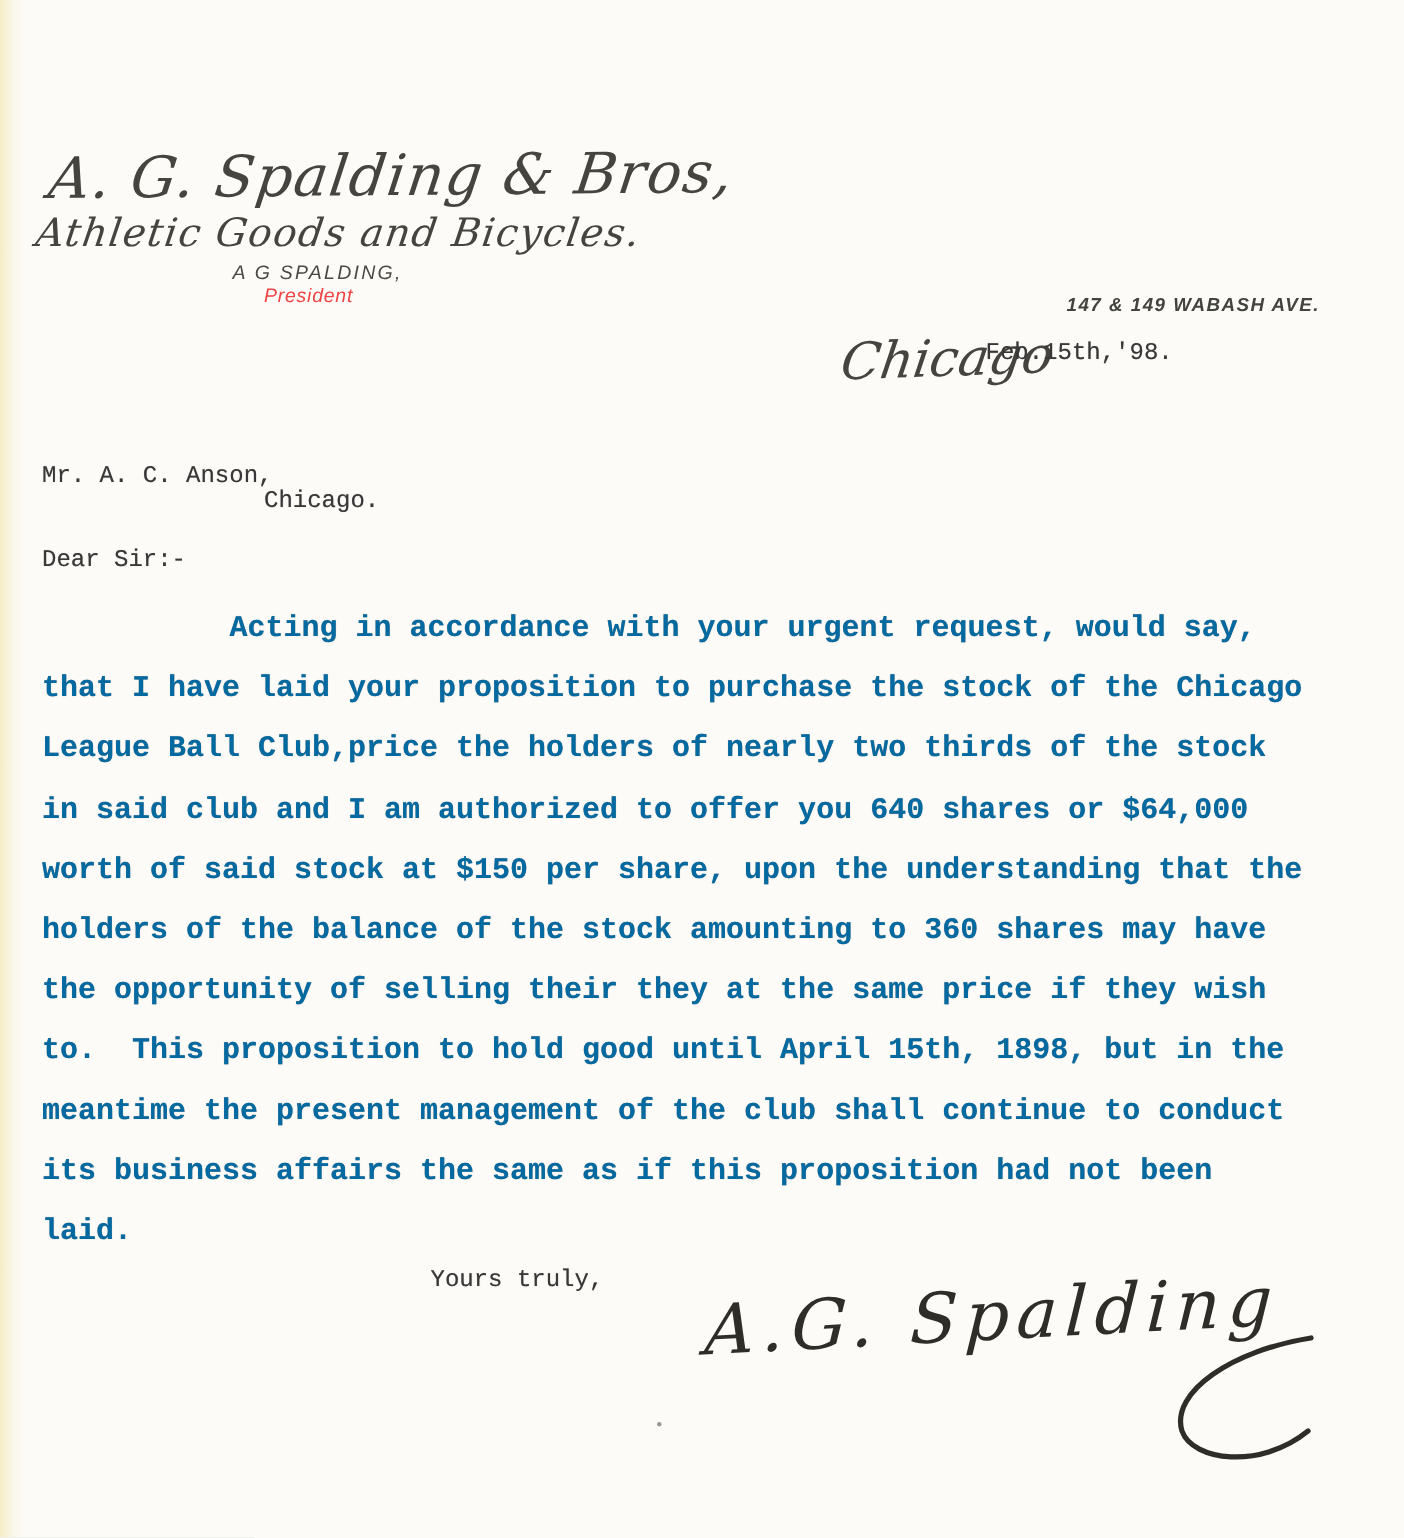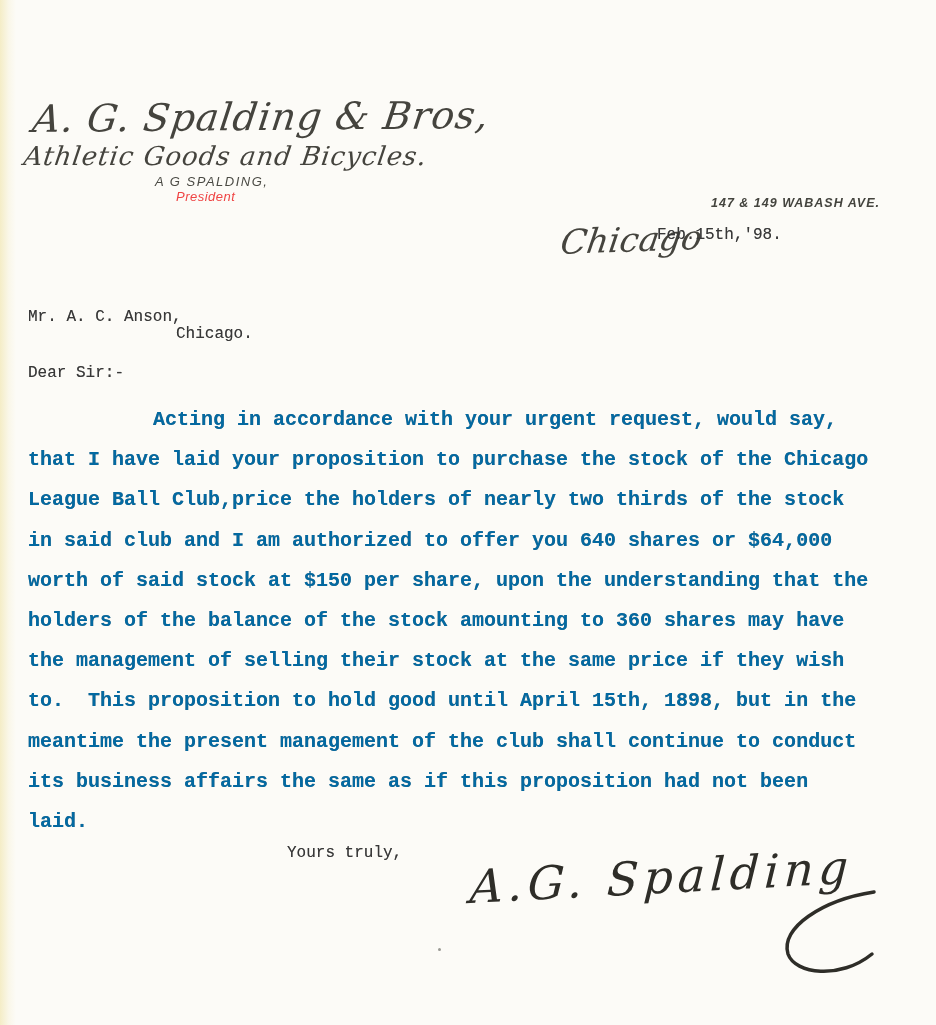--- a/index.html
+++ b/index.html
@@ -158,21 +158,21 @@
   <div class="mono recipient-city">Chicago.</div>
   <div class="mono salutation">Dear Sir:-</div>
 
   <div class="body-block">
     <div class="body-line indent">Acting in accordance with your urgent request, would say,</div>
     <div class="body-line">that I have laid your proposition to purchase the stock of the Chicago</div>
     <div class="body-line">League Ball Club,price the holders of nearly two thirds of the stock</div>
     <div class="body-line">in said club and I am authorized to offer you 640 shares or $64,000</div>
     <div class="body-line">worth of said stock at $150 per share, upon the understanding that the</div>
     <div class="body-line">holders of the balance of the stock amounting to 360 shares may have</div>
-    <div class="body-line">the management of selling their stock at the same price if they wish</div>
+    <div class="body-line">the opportunity of selling their they at the same price if they wish</div>
     <div class="body-line">to.  This proposition to hold good until April 15th, 1898, but in the</div>
     <div class="body-line">meantime the present management of the club shall continue to conduct</div>
     <div class="body-line">its business affairs the same as if this proposition had not been</div>
     <div class="body-line">laid.</div>
   </div>
 
   <div class="mono closing">Yours truly,</div>
   <div class="signature-text">A.G. Spalding</div>
   <svg class="signature-flourish" width="130" height="95" viewBox="0 0 130 95">
     <path d="M 112 4 C 60 12, 18 40, 26 66 C 33 86, 78 92, 110 66" fill="none" stroke="#2e2d28" stroke-width="3.5" stroke-linecap="round"></path>

